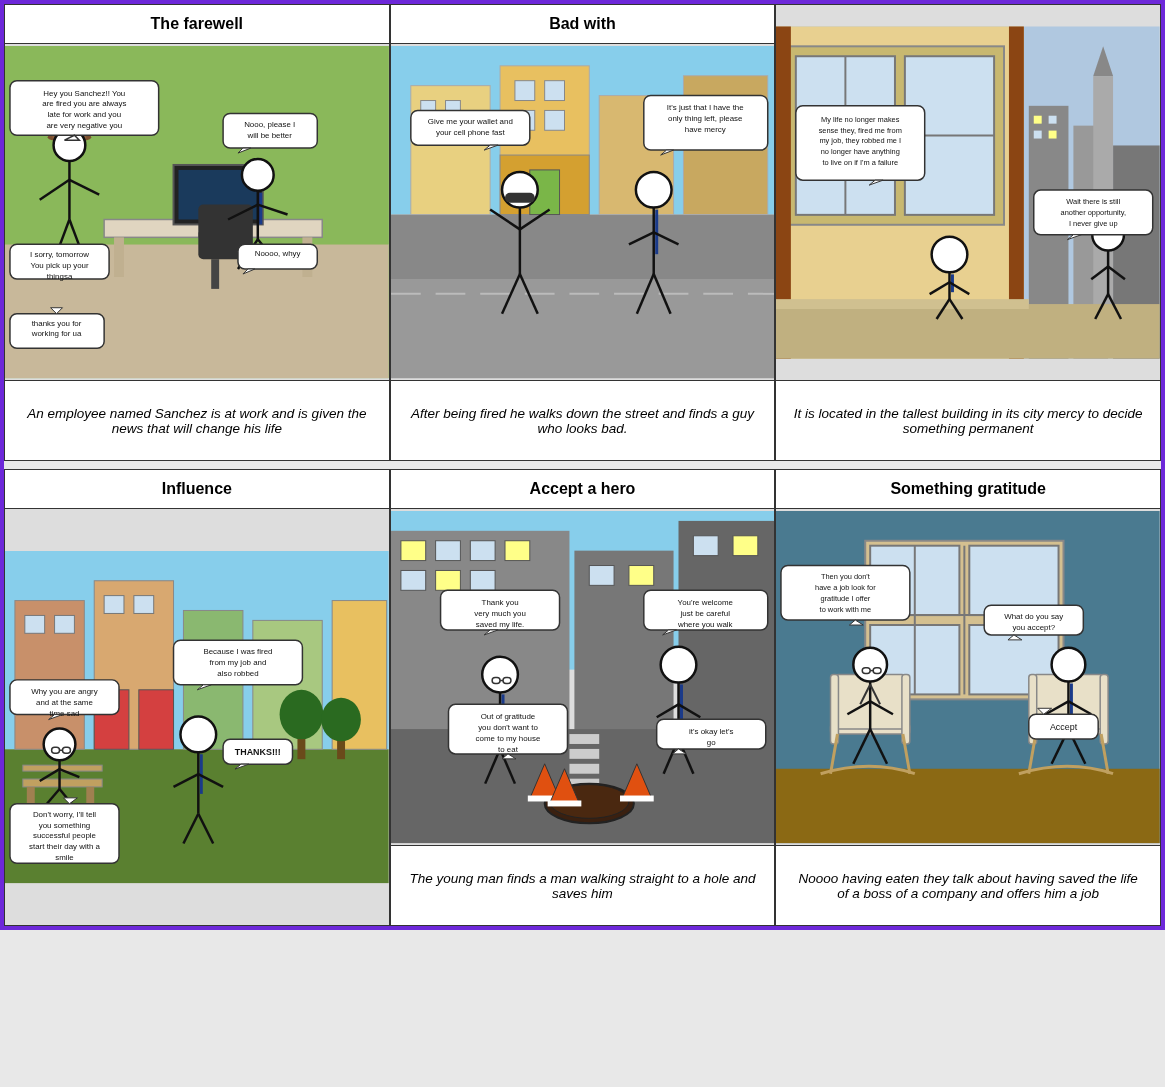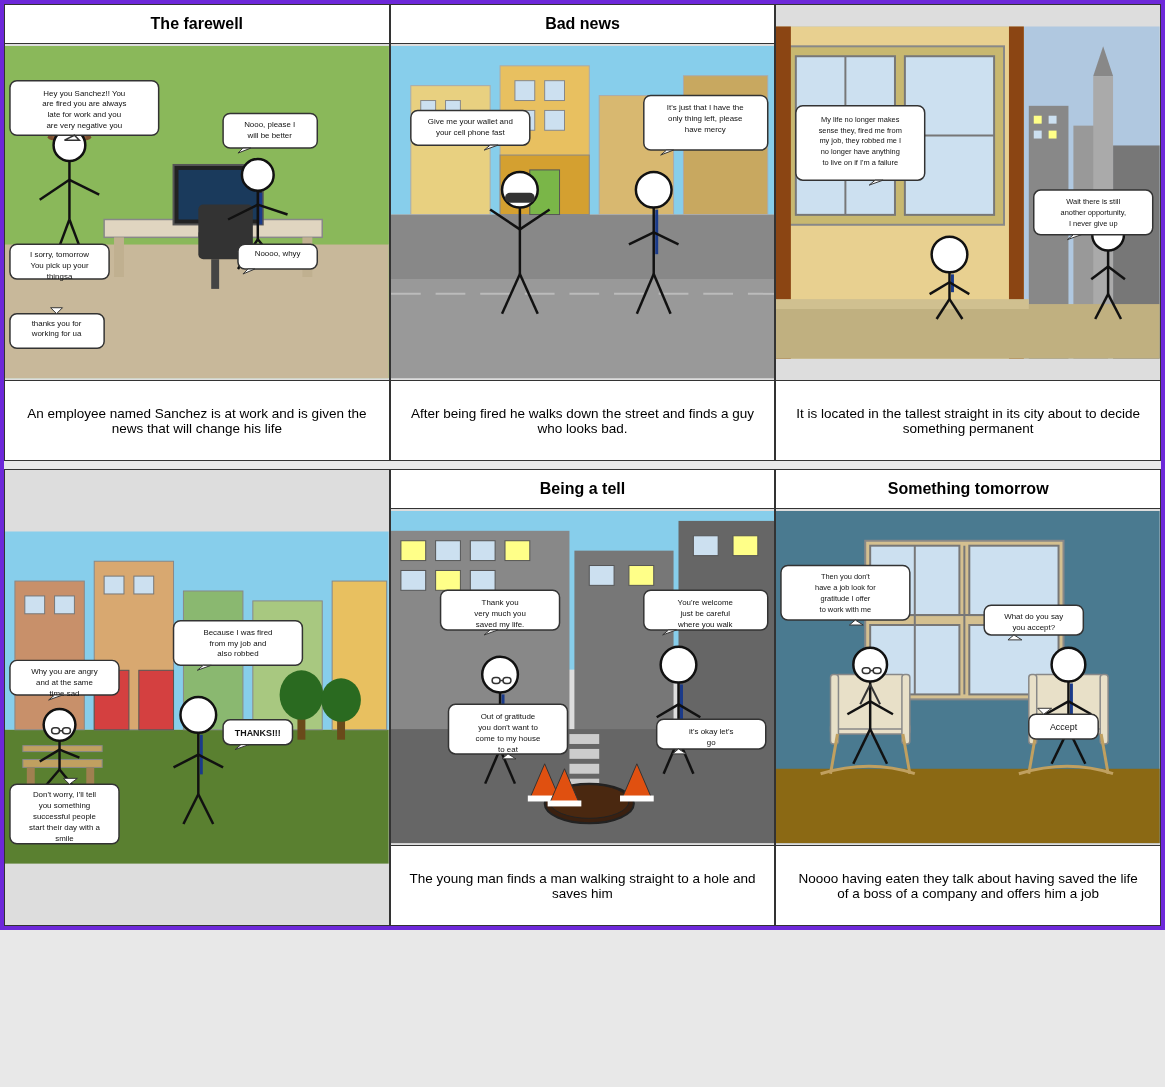--- a/index.html
+++ b/index.html
@@ -40,20 +40,21 @@
     .panel-caption {
       border-top: 1.5px solid #333;
       padding: 14px 16px;
       font-size: 13.5px;
       text-align: center;
       min-height: 80px;
       display: flex;
       align-items: center;
       justify-content: center;
       background: #fff;
+      font-style: italic;
     }
 
     
     .panel-image svg {
       width: 100%;
       height: 100%;
     }
 
     .spacer-row {
       grid-column: 1 / -1;
@@ -138,21 +139,21 @@
         <rect x="5" y="270" width="95" height="35" rx="7" fill="#fff" stroke="#333" stroke-width="1.5"></rect>
         <text x="52" y="282" font-size="8" text-anchor="middle" fill="#111">thanks you for</text>
         <text x="52" y="293" font-size="8" text-anchor="middle" fill="#111">working for ua</text>
         <polygon points="52,270 46,264 58,264" fill="#fff" stroke="#333" stroke-width="1"></polygon>
       </svg>
     </div>
     <div class="panel-caption">An employee named Sanchez is at work and is given the news that will change his life</div>
   </div>
 
   <div class="panel">
-    <div class="panel-title">Bad news</div>
+    <div class="panel-title">Bad with</div>
     <div class="panel-image">
       <svg viewBox="0 0 387 335" xmlns="http://www.w3.org/2000/svg">
 
         <rect x="0" y="0" width="387" height="170" fill="#87ceeb"></rect>
 
         <rect x="0" y="170" width="387" height="165" fill="#888"></rect>
 
         <rect x="20" y="40" width="80" height="130" fill="#e8d080" stroke="#aaa" stroke-width="1"></rect>
         <rect x="110" y="20" width="90" height="150" fill="#e8c060" stroke="#aaa" stroke-width="1"></rect>
         <rect x="210" y="50" width="75" height="120" fill="#d8b870" stroke="#aaa" stroke-width="1"></rect>
@@ -271,26 +272,27 @@
         <text x="85" y="140" font-size="7.5" text-anchor="middle" fill="#111">to live on if I'm a failure</text>
         <polygon points="100,155 94,160 108,155" fill="#fff" stroke="#333" stroke-width="1"></polygon>
 
         <rect x="260" y="165" width="120" height="45" rx="7" fill="#fff" stroke="#333" stroke-width="1.5"></rect>
         <text x="320" y="179" font-size="7.5" text-anchor="middle" fill="#111">Wait there is still</text>
         <text x="320" y="190" font-size="7.5" text-anchor="middle" fill="#111">another opportunity,</text>
         <text x="320" y="201" font-size="7.5" text-anchor="middle" fill="#111">I never give up</text>
         <polygon points="300,210 294,215 308,210" fill="#fff" stroke="#333" stroke-width="1"></polygon>
       </svg>
     </div>
-    <div class="panel-caption">It is located in the tallest straight in its city about to decide something permanent</div>
+    <div class="panel-caption">It is located in the tallest building in its city mercy to decide something permanent</div>
   </div>
 
   <div class="spacer-row"></div>
 
   <div class="panel">
+    <div class="panel-title">Influence</div>
     <div class="panel-image">
       <svg viewBox="0 0 387 335" xmlns="http://www.w3.org/2000/svg">
 
         <rect x="0" y="0" width="387" height="200" fill="#87ceeb"></rect>
 
         <rect x="0" y="200" width="387" height="135" fill="#5a8030"></rect>
 
         <rect x="10" y="50" width="70" height="150" fill="#c8906a" stroke="#888" stroke-width="1"></rect>
         <rect x="90" y="30" width="80" height="170" fill="#d8a870" stroke="#888" stroke-width="1"></rect>
         <rect x="180" y="60" width="60" height="140" fill="#8ab870" stroke="#888" stroke-width="1"></rect>
@@ -359,21 +361,21 @@
         <text x="60" y="279" font-size="8" text-anchor="middle" fill="#111">you something</text>
         <text x="60" y="290" font-size="8" text-anchor="middle" fill="#111">successful people</text>
         <text x="60" y="301" font-size="8" text-anchor="middle" fill="#111">start their day with a</text>
         <text x="60" y="312" font-size="8" text-anchor="middle" fill="#111">smile</text>
         <polygon points="65,255 59,249 73,249" fill="#fff" stroke="#333" stroke-width="1"></polygon>
       </svg>
     </div>
   </div>
 
   <div class="panel">
-    <div class="panel-title">Being a tell</div>
+    <div class="panel-title">Accept a hero</div>
     <div class="panel-image">
       <svg viewBox="0 0 387 335" xmlns="http://www.w3.org/2000/svg">
 
         <rect x="0" y="0" width="387" height="160" fill="#87ceeb"></rect>
 
         <rect x="0" y="20" width="180" height="280" fill="#888"></rect>
         <rect x="185" y="40" width="100" height="260" fill="#777"></rect>
         <rect x="290" y="10" width="97" height="290" fill="#666"></rect>
 
         <rect x="10" y="30" width="25" height="20" fill="#ffff88" stroke="#555" stroke-width="1"></rect>
@@ -449,21 +451,21 @@
         <rect x="268" y="210" width="110" height="30" rx="7" fill="#fff" stroke="#333" stroke-width="1.5"></rect>
         <text x="323" y="225" font-size="8" text-anchor="middle" fill="#111">it's okay let's</text>
         <text x="323" y="236" font-size="8" text-anchor="middle" fill="#111">go</text>
         <polygon points="290,240 284,245 298,245" fill="#fff" stroke="#333" stroke-width="1"></polygon>
       </svg>
     </div>
     <div class="panel-caption">The young man finds a man walking straight to a hole and saves him</div>
   </div>
 
   <div class="panel">
-    <div class="panel-title">Something tomorrow</div>
+    <div class="panel-title">Something gratitude</div>
     <div class="panel-image">
       <svg viewBox="0 0 387 335" xmlns="http://www.w3.org/2000/svg">
 
         <rect x="0" y="0" width="387" height="335" fill="#4a7a90"></rect>
 
         <rect x="0" y="260" width="387" height="75" fill="#8B6914"></rect>
 
         <rect x="90" y="30" width="200" height="160" fill="#d4c090" stroke="#888" stroke-width="2"></rect>
 
         <rect x="95" y="35" width="90" height="70" fill="#cce0f0" stroke="#777" stroke-width="2"></rect>

